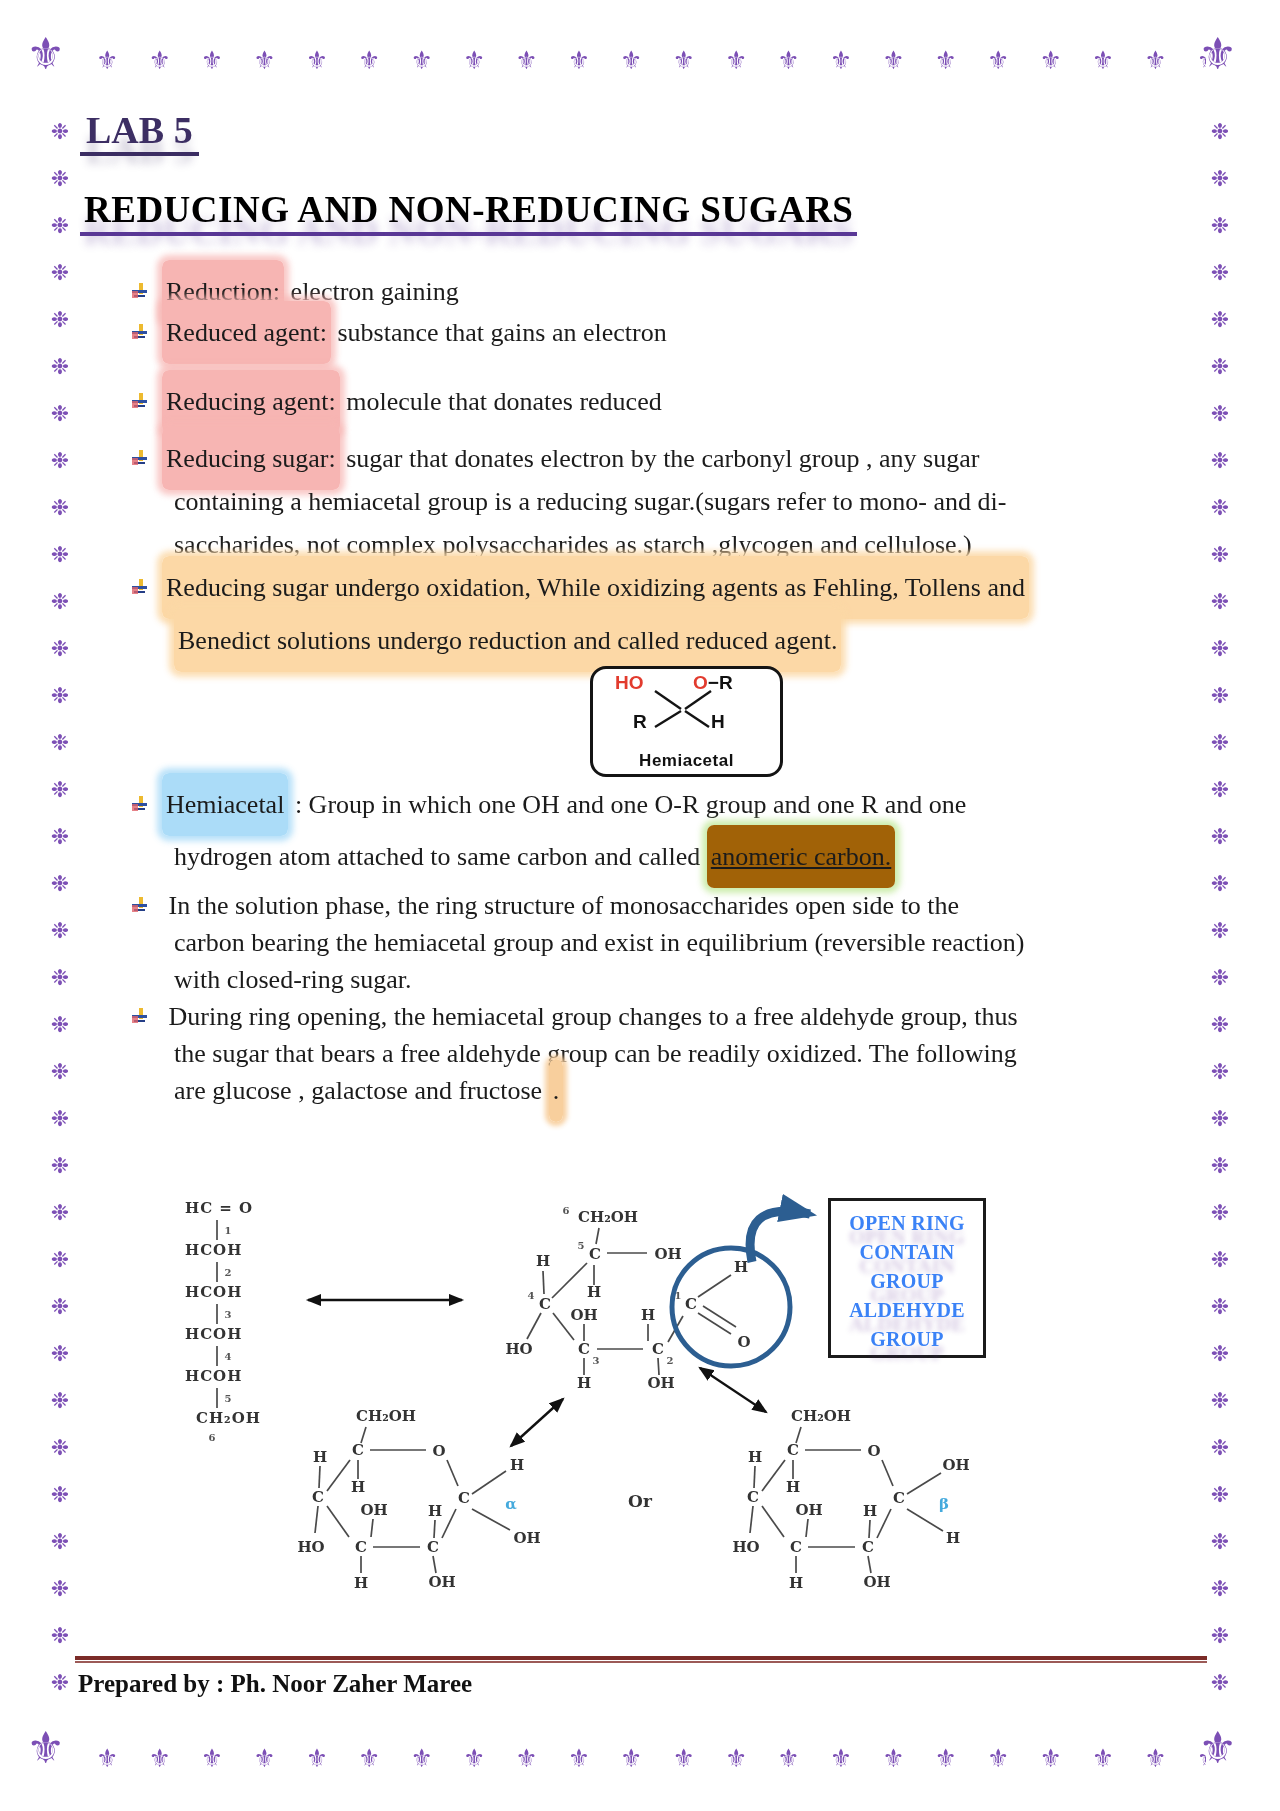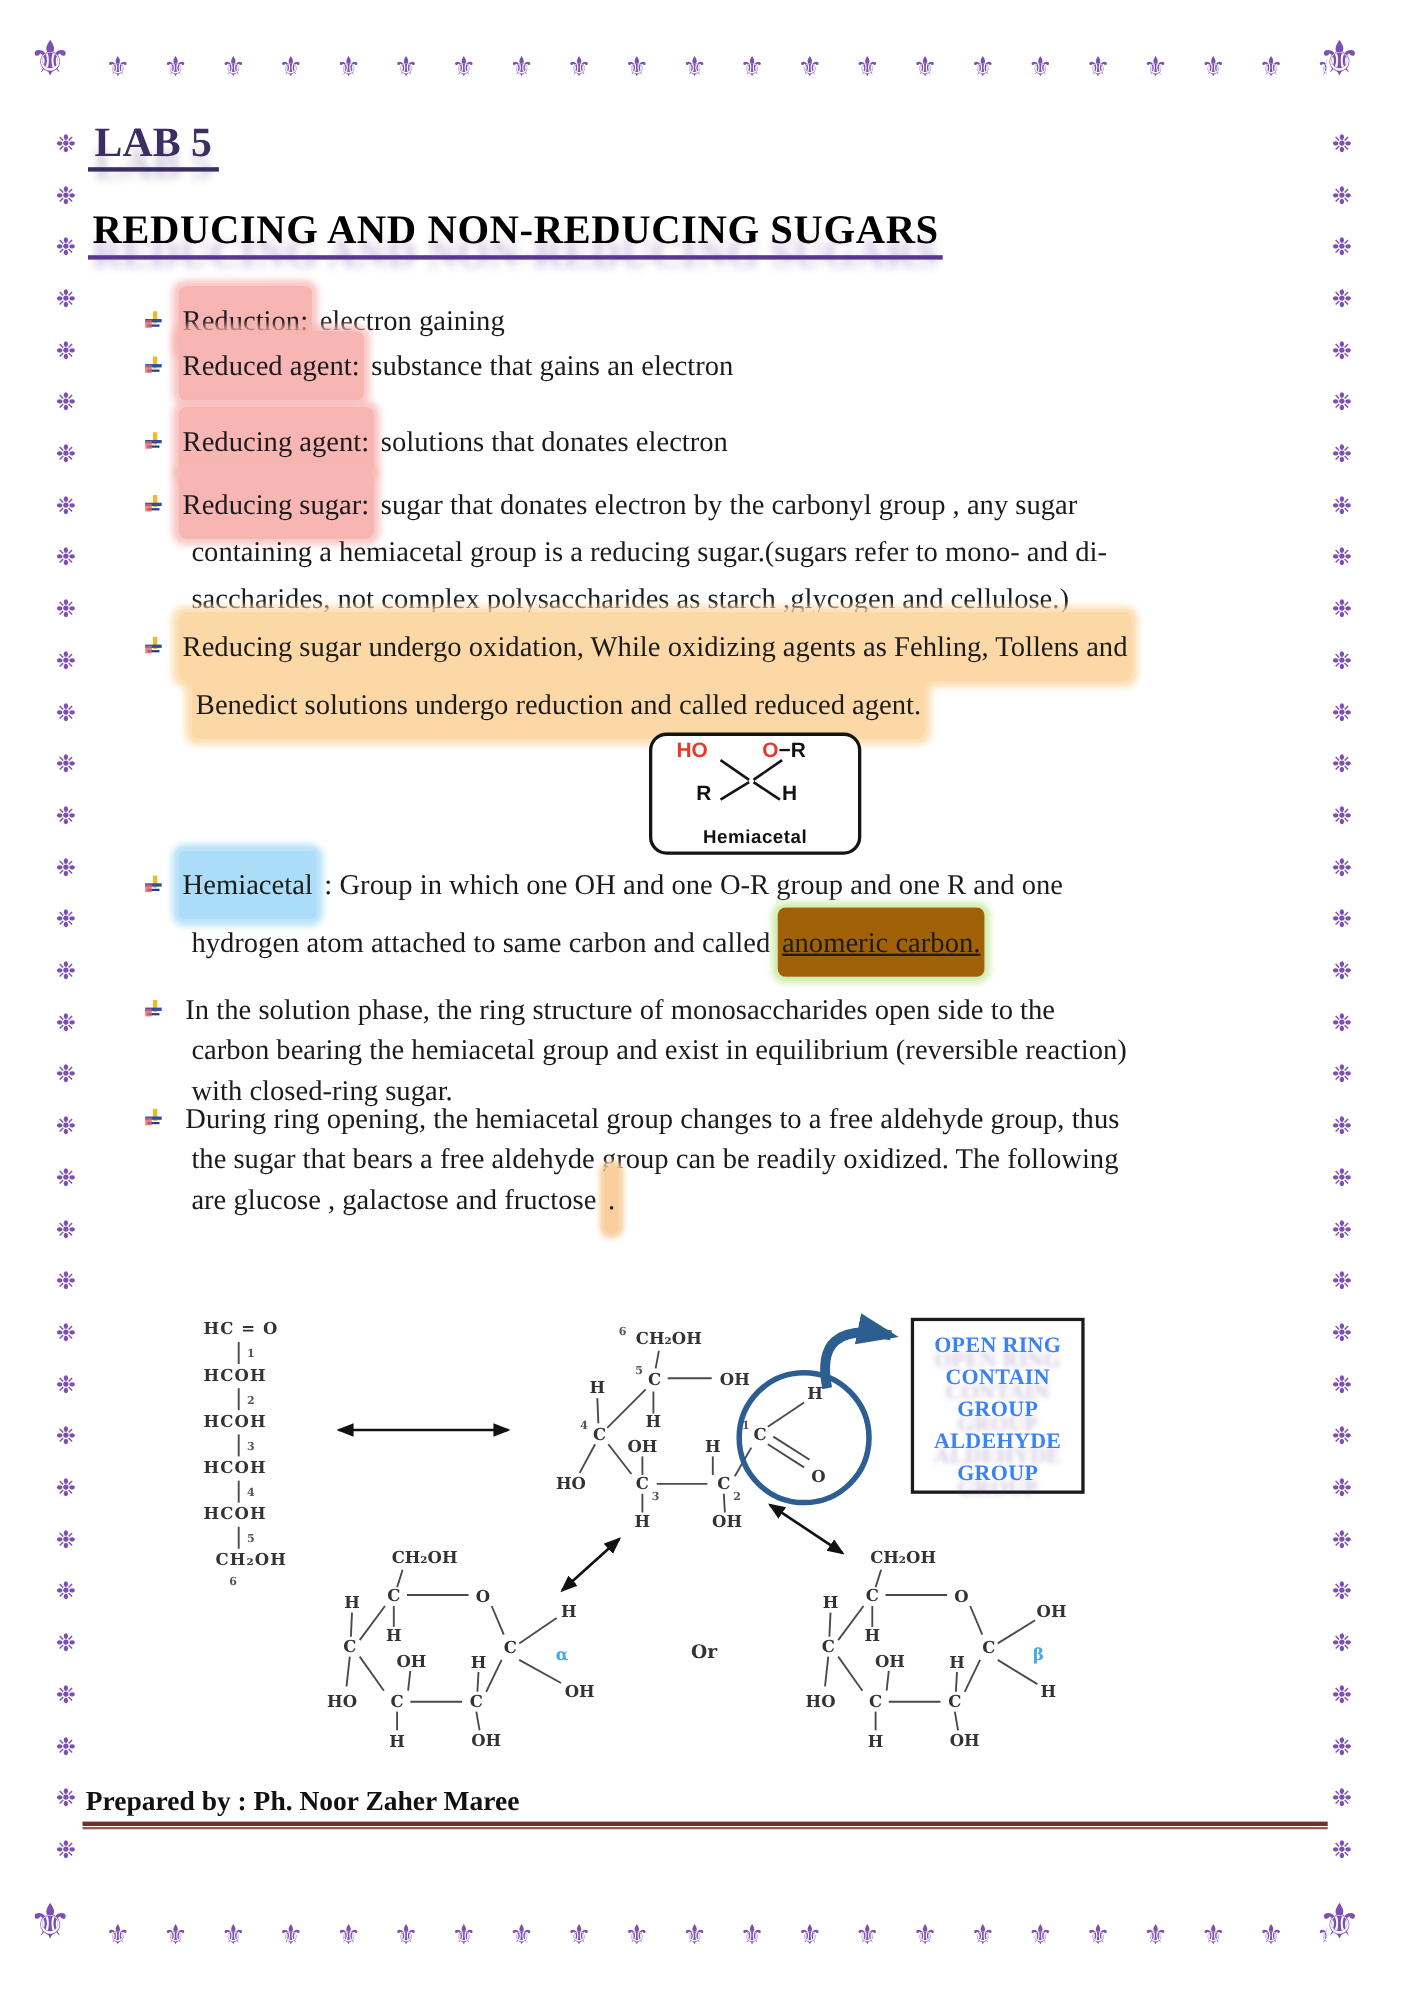--- a/index.html
+++ b/index.html
@@ -62,21 +62,21 @@
   #diag text{font-family:"DejaVu Serif",serif;font-weight:bold;fill:#333;font-size:15px;text-anchor:middle;}
   #diag text.ch{text-anchor:start;letter-spacing:1px;}
   #diag text.sm{font-size:10px;fill:#555;letter-spacing:0;}
   #diag text.bl{fill:#45aadd;font-size:15px;}
   #diag line.bond{stroke:#4a4a4a;stroke-width:1.7;}
   #diag line.arr{stroke:#111;stroke-width:2.4;}
 
   
   #frule{position:absolute;left:75px;top:1656px;width:1132px;height:7px;
          background:linear-gradient(to bottom,#7b2b28 0 4px,#fff 4px 5px,#9c5a57 5px 7px);}
-  #ftext{position:absolute;left:78px;top:1624px;font-size:25px;font-weight:bold;color:#111;}
+  #ftext{position:absolute;left:78px;top:1670px;font-size:25px;font-weight:bold;color:#111;}
 </style>
 </head>
 <body>
 
 <div id="page">
 
   <div class="corner" style="left:26px;top:28px;">⚜</div>
   <div class="corner" style="left:1198px;top:28px;">⚜</div>
   <div class="corner" style="left:26px;top:1722px;">⚜</div>
   <div class="corner" style="left:1198px;top:1722px;">⚜</div>
@@ -160,21 +160,21 @@
 
   <div class="para" style="top:272px;line-height:40px;">
     <div class="line"><span class="bullet"><i class="b-y"></i><i class="b-b1"></i><i class="b-b2"></i><i class="b-r"></i></span><span class="hl hl-pink">Reduction:</span><span> electron gaining</span></div>
   </div>
 
   <div class="para" style="top:313px;line-height:40px;">
     <div class="line"><span class="bullet"><i class="b-y"></i><i class="b-b1"></i><i class="b-b2"></i><i class="b-r"></i></span><span class="hl hl-pink">Reduced agent:</span><span> substance that gains an electron</span></div>
   </div>
 
   <div class="para" style="top:382px;line-height:40px;">
-    <div class="line"><span class="bullet"><i class="b-y"></i><i class="b-b1"></i><i class="b-b2"></i><i class="b-r"></i></span><span class="hl hl-pink">Reducing agent:</span><span> solutions that donates electron</span></div>
+    <div class="line"><span class="bullet"><i class="b-y"></i><i class="b-b1"></i><i class="b-b2"></i><i class="b-r"></i></span><span class="hl hl-pink">Reducing agent:</span><span> molecule that donates reduced</span></div>
   </div>
 
   <div class="para" style="top:437px;line-height:43px;">
     <div class="line"><span class="bullet"><i class="b-y"></i><i class="b-b1"></i><i class="b-b2"></i><i class="b-r"></i></span><span class="hl hl-pink">Reducing sugar:</span><span> sugar that donates electron by the carbonyl group , any sugar</span></div>
     <div class="line cont">containing a hemiacetal group is a reducing sugar.(sugars refer to mono- and di-</div>
     <div class="line cont">saccharides, not complex polysaccharides as starch ,glycogen and cellulose.)</div>
   </div>
 
   <div class="para" style="top:561px;line-height:53px;">
     <div class="line"><span class="bullet"><i class="b-y"></i><i class="b-b1"></i><i class="b-b2"></i><i class="b-r"></i></span><span class="hl hl-orange">Reducing sugar undergo oxidation, While oxidizing agents as Fehling, Tollens and</span></div>
@@ -193,21 +193,21 @@
       <line x1="92" y1="42" x2="116" y2="58" stroke="#141414" stroke-width="2.4"></line>
     </svg>
     <div class="cap">Hemiacetal</div>
   </div>
 
   <div class="para" style="top:779px;line-height:52px;">
     <div class="line"><span class="bullet"><i class="b-y"></i><i class="b-b1"></i><i class="b-b2"></i><i class="b-r"></i></span><span class="hl hl-blue">Hemiacetal</span><span> : Group in which one OH and one O-R group and one R and one</span></div>
     <div class="line cont"><span>hydrogen atom attached to same carbon and called </span><span class="hl hl-green">anomeric carbon.</span></div>
   </div>
 
-  <div class="para" style="top:887px;line-height:37px;margin-top:12px;">
+  <div class="para" style="top:887px;line-height:37px;">
     <div class="line"><span class="bullet"><i class="b-y"></i><i class="b-b1"></i><i class="b-b2"></i><i class="b-r"></i></span><span> In the solution phase, the ring structure of monosaccharides open side to the</span></div>
     <div class="line cont">carbon bearing the hemiacetal group and exist in equilibrium (reversible reaction)</div>
     <div class="line cont">with closed-ring sugar.</div>
   </div>
 
   <div class="para" style="top:998px;line-height:37px;">
     <div class="line"><span class="bullet"><i class="b-y"></i><i class="b-b1"></i><i class="b-b2"></i><i class="b-r"></i></span><span> During ring opening, the hemiacetal group changes to a free aldehyde group, thus</span></div>
     <div class="line cont">the sugar that bears a free aldehyde group can be readily oxidized.  The following</div>
     <div class="line cont"><span>are glucose , galactose and fructose </span><span class="hl hl-dot">.</span></div>
   </div>

